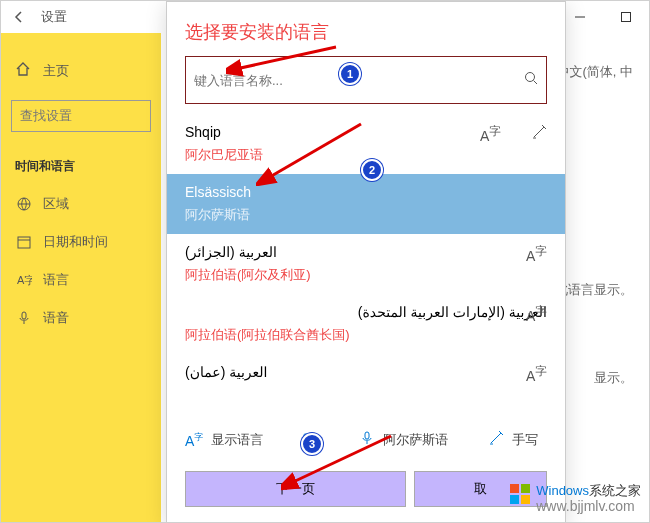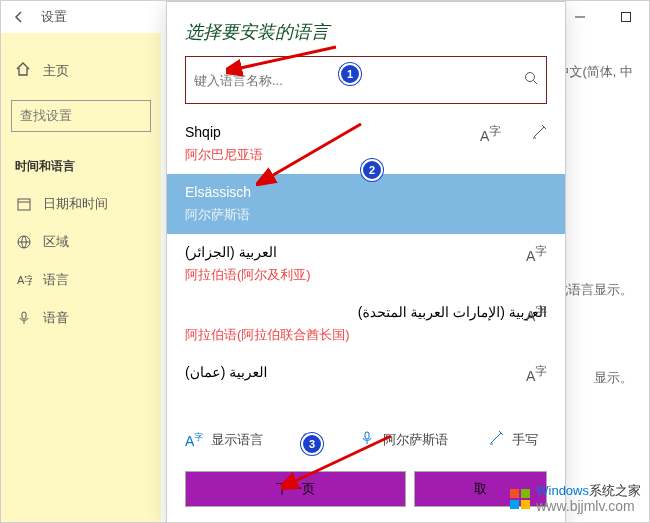--- a/index.html
+++ b/index.html
@@ -5,55 +5,55 @@
     * { box-sizing: border-box; margin: 0; padding: 0; font-family: "Microsoft YaHei", "Segoe UI", sans-serif; }
     body { width: 650px; height: 523px; overflow: hidden; background: #fff; position: relative; border: 1px solid #d0d0d0; }
     
     .titlebar { height: 32px; display: flex; align-items: center; padding: 0 8px; color: #555; background: #fff; }
     .titlebar .back-icon { width: 20px; height: 20px; display: flex; align-items: center; justify-content: center; margin-right: 12px; }
     .titlebar .title { font-size: 13px; }
     .winctrls { position: absolute; top: 0; right: 0; display: flex; }
     .winctrls div { width: 46px; height: 32px; display: flex; align-items: center; justify-content: center; font-size: 10px; color: #333; }
     
     .main-area { display: flex; height: calc(100% - 32px); }
-    .sidebar { width: 160px; background: #fef9c3; padding-top: 20px; }
+    .sidebar { width: 160px; background: #fde047; padding-top: 20px; }
     .sidebar .home { display: flex; align-items: center; padding: 8px 14px; color: #555; font-size: 13px; }
     .sidebar .home .icon { width: 18px; margin-right: 10px; }
     .search-settings { margin: 12px 10px; border: 1px solid #999; padding: 6px 8px; font-size: 13px; color: #777; display: flex; align-items: center; justify-content: space-between; }
     .section-title { font-size: 12px; font-weight: 600; padding: 14px 14px 10px; color: #333; }
     .sidebar-item { display: flex; align-items: center; padding: 10px 14px; font-size: 13px; color: #555; }
     .sidebar-item .icon { width: 18px; margin-right: 10px; display: flex; align-items: center; justify-content: center; }
     
     .content { flex: 1; padding: 30px 12px 0 0; font-size: 13px; color: #333; }
     .bg-text { color: #666; margin-bottom: 160px; margin-left: 20px; }
     
     .dialog { position: absolute; top: 0; left: 165px; width: 400px; height: 523px; background: #fff; border: 1px solid #ccc; box-shadow: 0 4px 20px rgba(0,0,0,0.15); display: flex; flex-direction: column; }
-    .dialog-title { font-size: 18px; padding: 18px 18px 12px; color: #14532d; font-style: italic; }
+    .dialog-title { font-size: 18px; padding: 18px 18px 12px; color: #ef4444; }
     .dialog-search { margin: 0 18px 10px; border: 1px solid #7f1d1d; padding: 14px 8px; display: flex; align-items: center; justify-content: space-between; }
     .dialog-search input { border: none; outline: none; flex: 1; font-size: 13px; color: #888; }
     .lang-list { flex: 1; overflow: hidden; }
     .lang-item { padding: 10px 18px; position: relative; }
     .lang-item.selected { background: #7fb8e0; color: #fff; }
     .lang-name { font-size: 14px; margin-bottom: 6px; }
     .lang-sub { font-size: 13px; color: #ef4444; }
     .lang-item.selected .lang-sub { color: #eaf3fa; }
     .lang-icons { position: absolute; right: 18px; top: 10px; display: flex; gap: 30px; color: #555; }
     .lang-icons span { font-size: 14px; }
     
     .features { display: flex; flex-wrap: wrap; padding: 10px 18px; gap: 12px 40px; }
     .feature { display: flex; align-items: center; gap: 8px; font-size: 13px; color: #444; }
     .feature .ficon { color: #0078d4; font-size: 14px; }
     
     .dialog-buttons { display: flex; padding: 12px 18px 16px; gap: 8px; }
-    .dialog-buttons button { flex: 1; padding: 8px 0; background: #a21caf; border: 1px solid #aaa; font-size: 13px; cursor: pointer; }
+    .dialog-buttons button { flex: 1; padding: 8px 0; background: #c4b5fd; border: 1px solid #aaa; font-size: 13px; cursor: pointer; }
     
     .annotation-arrow { position: absolute; pointer-events: none; }
     .circle-num { position: absolute; width: 22px; height: 22px; border-radius: 50%; background: #1a43c9; border: 2px solid #fff; box-shadow: 0 0 0 1px #1a43c9; color: #fff; font-size: 11px; font-weight: bold; display: flex; align-items: center; justify-content: center; pointer-events: none; }
     
-    .watermark { position: absolute; right: 8px; bottom: 8px; display: flex; align-items: center; gap: 6px; font-size: 13px; }
+    .watermark { position: absolute; right: 8px; bottom: 8px; display: flex; gap: 6px; font-size: 13px; }
     .watermark .logo { width: 20px; height: 20px; display: grid; grid-template-columns: 1fr 1fr; grid-template-rows: 1fr 1fr; gap: 2px; }
     .watermark .sq { width: 100%; height: 100%; }
     .watermark-text { display: flex; flex-direction: column; line-height: 1.1; }
     .watermark-text .cn { font-size: 13px; color: #333; }
     .watermark-text .url { font-size: 14px; color: #888; }
   </style>
 </head>
 <body>
 
 <div class="titlebar">
@@ -87,34 +87,34 @@
       </span>
       <span>主页</span>
     </div>
     <div class="search-settings">
       <span>查找设置</span>
     </div>
     <div class="section-title">时间和语言</div>
     <div class="sidebar-item">
       <span class="icon">
         <svg width="16" height="16" viewBox="0 0 16 16">
+            <circle cx="8" cy="8" r="6" stroke="#555" fill="none"></circle>
+            <path d="M2 8 H14 M8 2 C5 5 5 11 8 14 M8 2 C11 5 11 11 8 14" stroke="#555" fill="none"></path>
+          </svg>
+      </span>
+      <span>区域</span>
+    </div>
+    <div class="sidebar-item">
+      <span class="icon">
+        <svg width="16" height="16" viewBox="0 0 16 16">
             <rect x="2" y="3" width="12" height="11" stroke="#555" fill="none"></rect>
             <line x1="2" y1="6" x2="14" y2="6" stroke="#555"></line>
           </svg>
       </span>
       <span>日期和时间</span>
-    </div>
-    <div class="sidebar-item">
-      <span class="icon">
-        <svg width="16" height="16" viewBox="0 0 16 16">
-            <circle cx="8" cy="8" r="6" stroke="#555" fill="none"></circle>
-            <path d="M2 8 H14 M8 2 C5 5 5 11 8 14 M8 2 C11 5 11 11 8 14" stroke="#555" fill="none"></path>
-          </svg>
-      </span>
-      <span>区域</span>
     </div>
     <div class="sidebar-item">
       <span class="icon">
         <svg width="16" height="16" viewBox="0 0 16 16">
             <text x="1" y="12" font-size="11" fill="#555">A字</text>
           </svg>
       </span>
       <span>语言</span>
     </div>
     <div class="sidebar-item">

